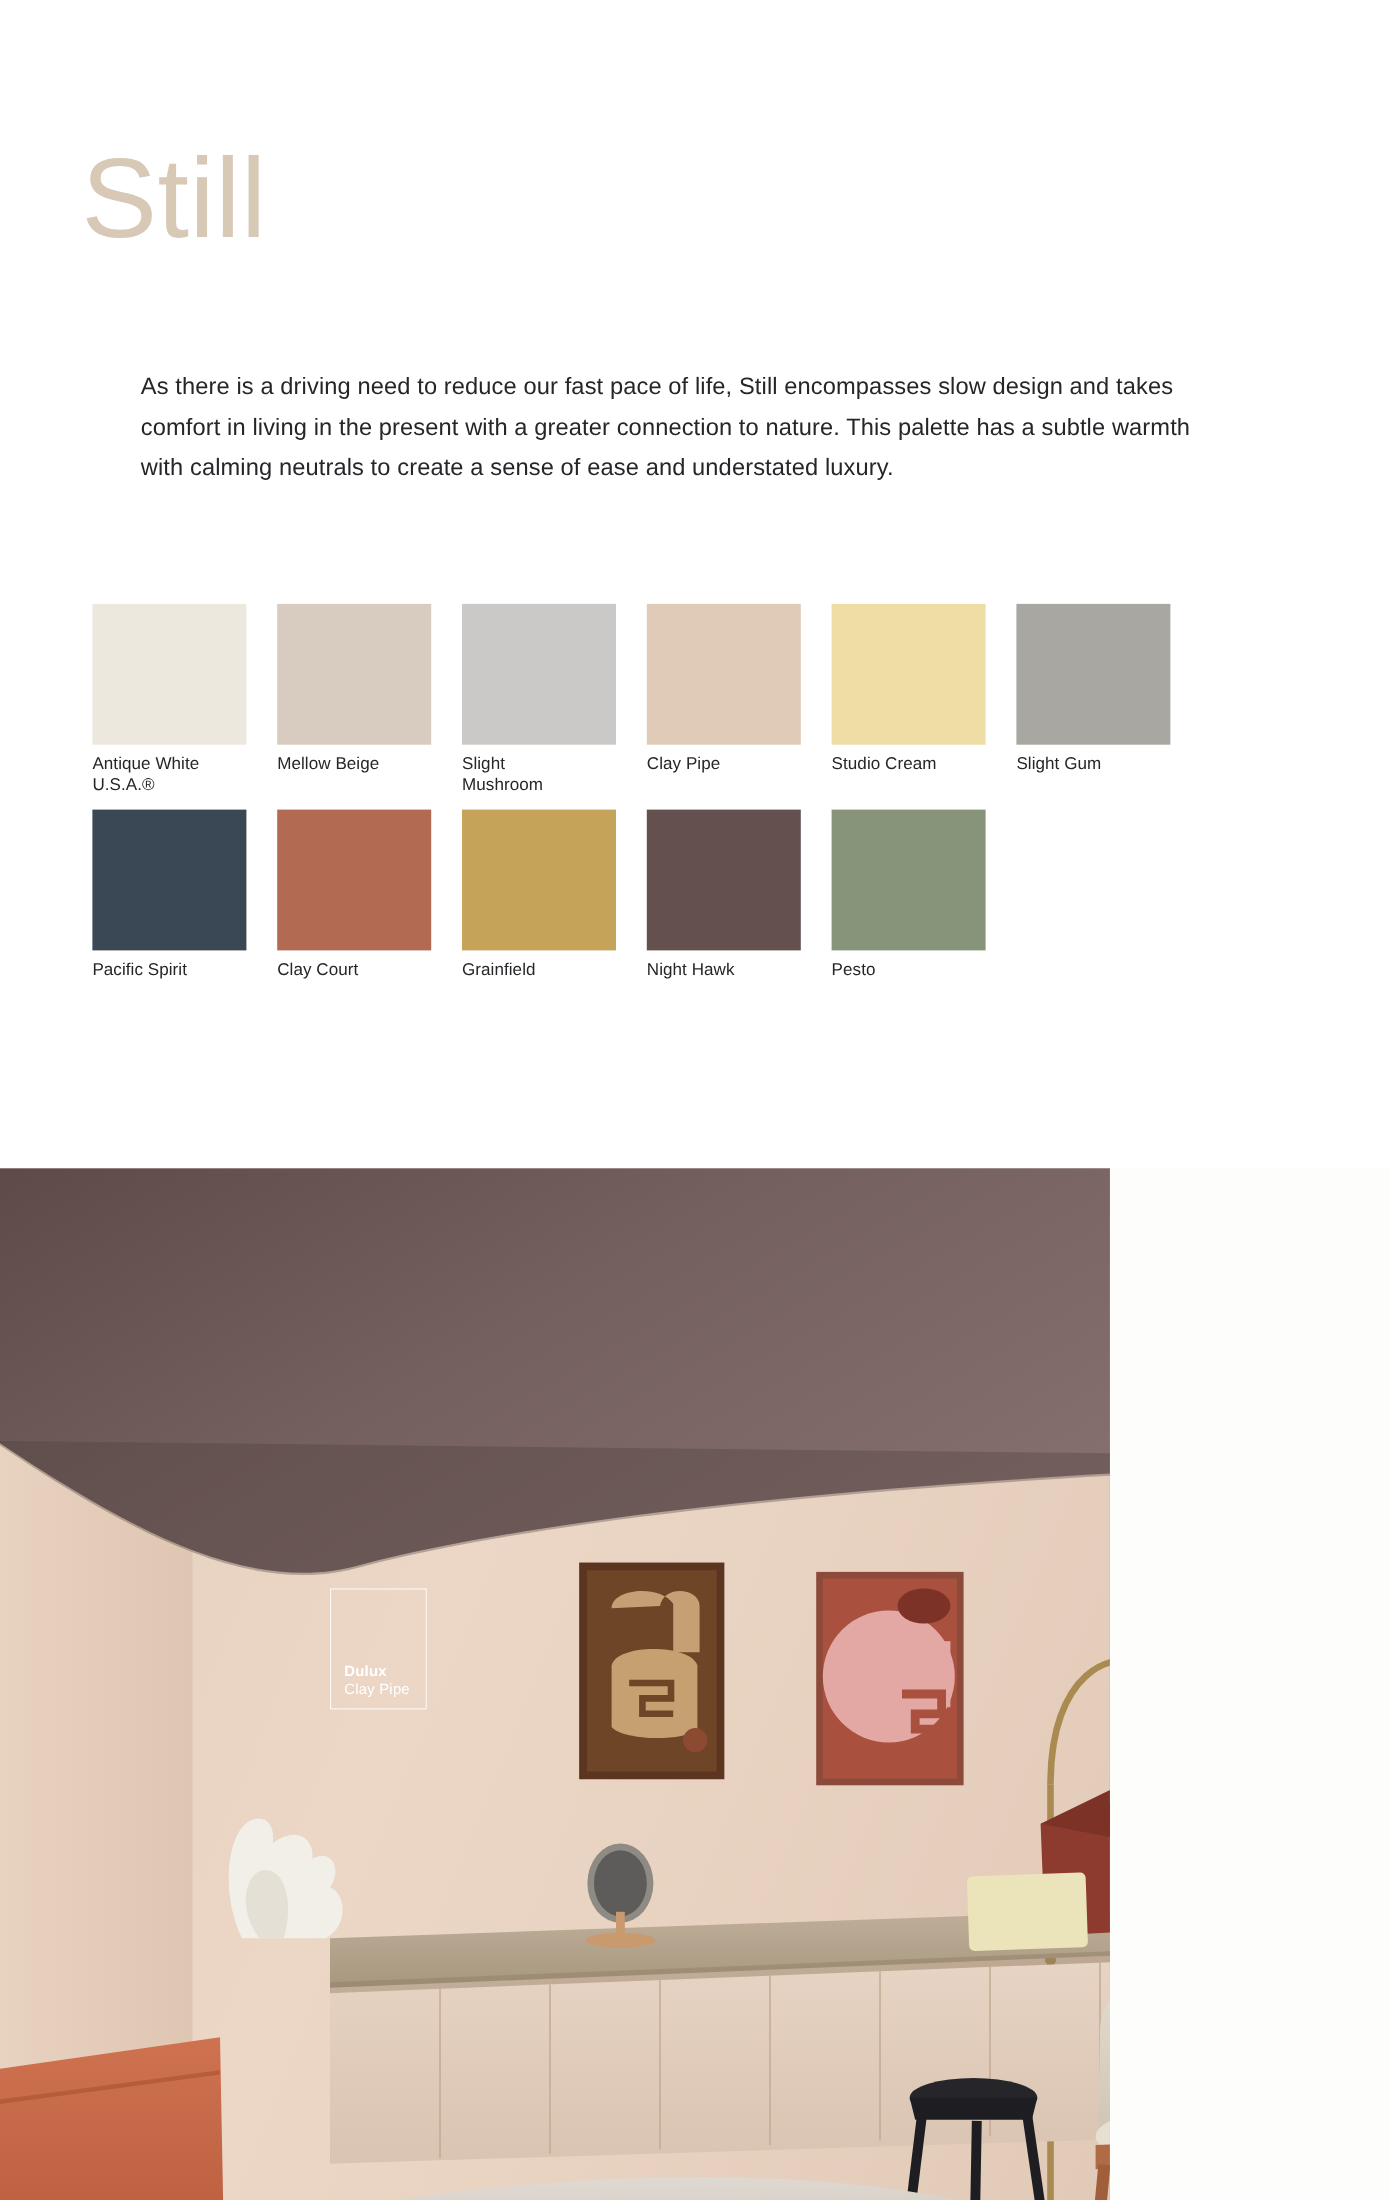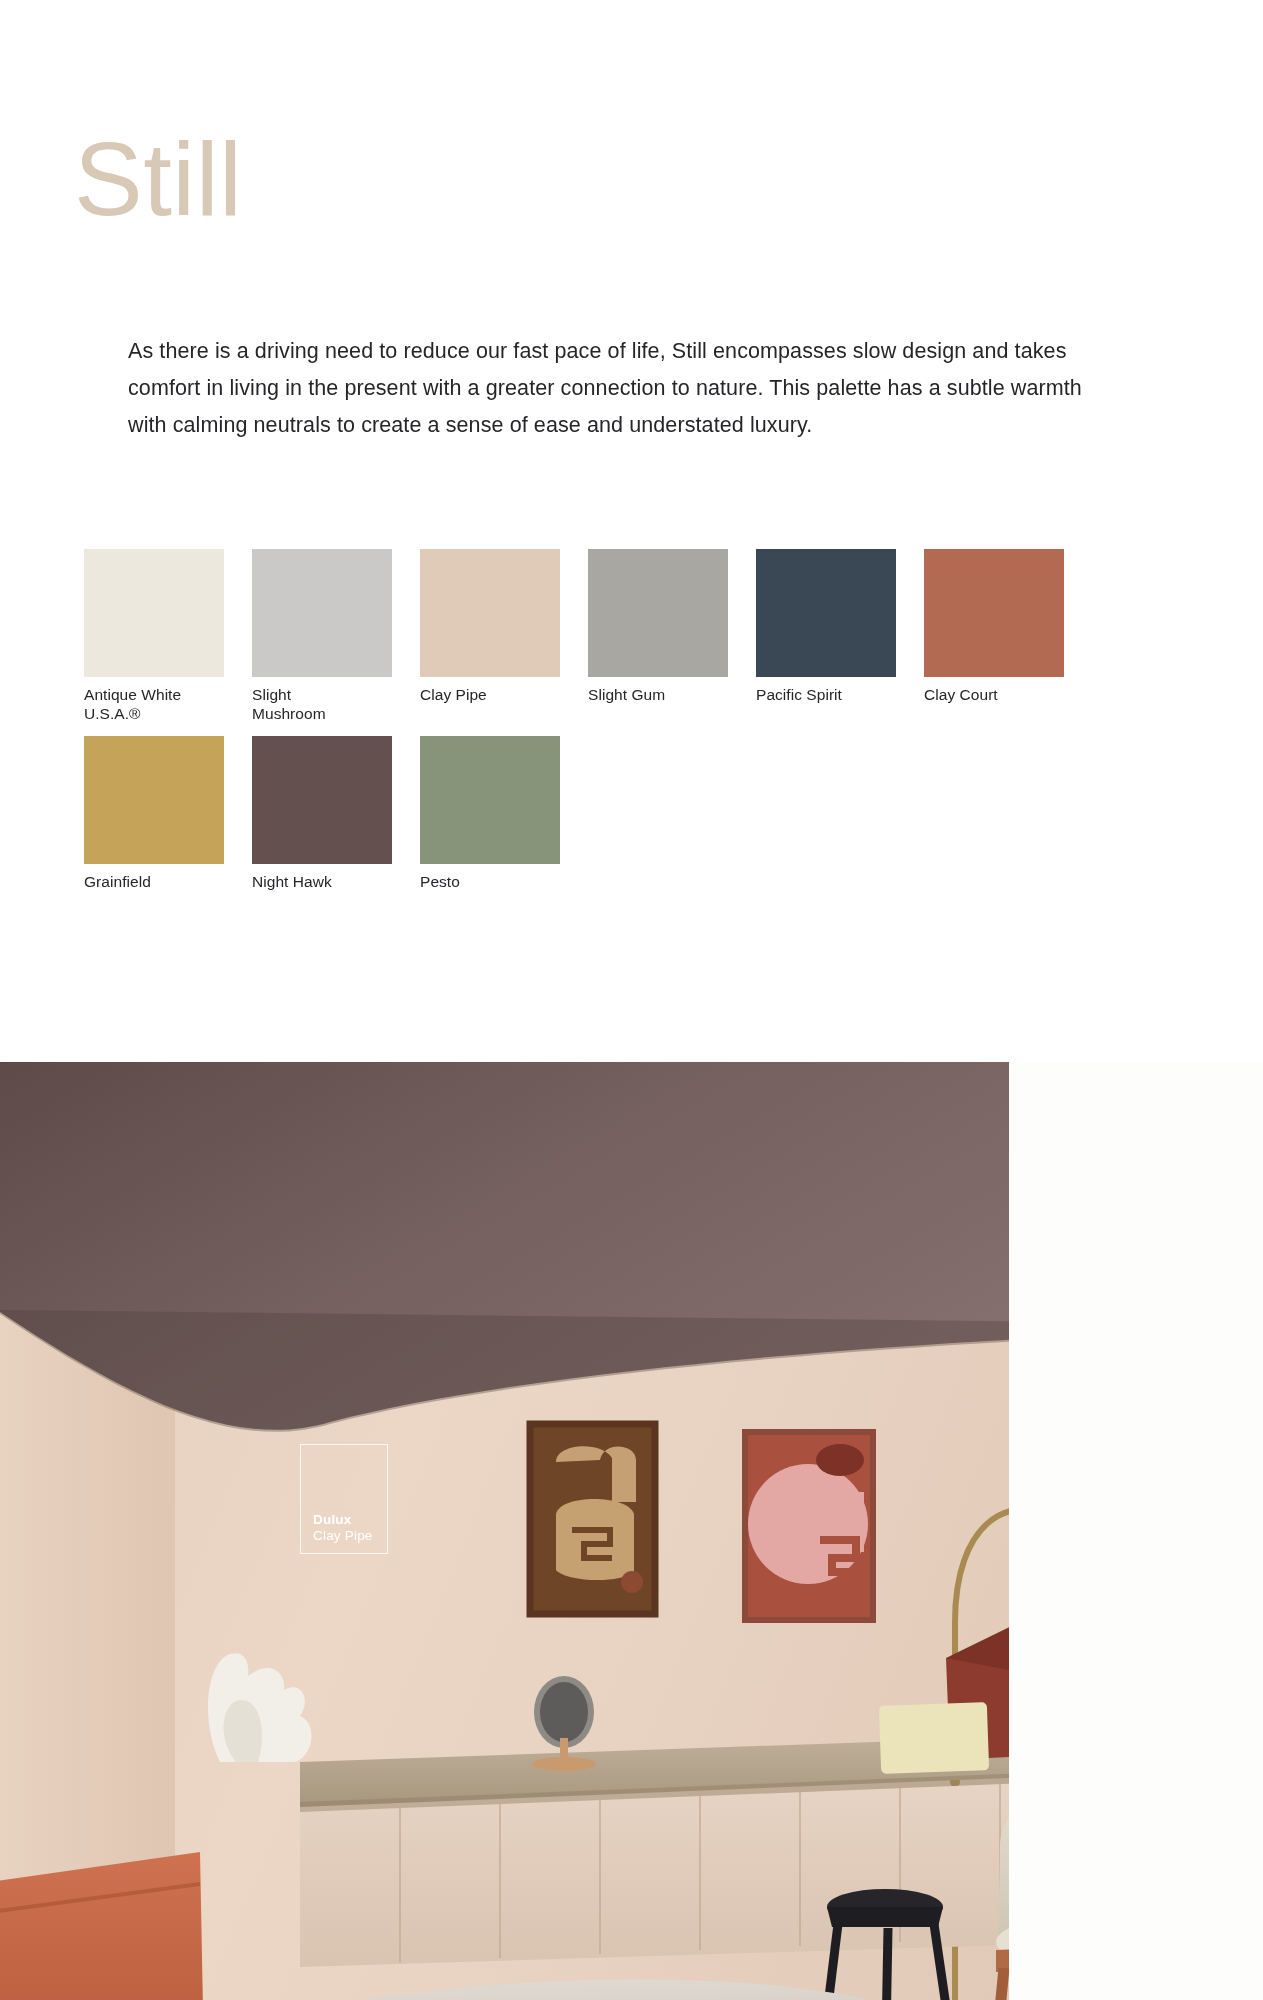--- a/index.html
+++ b/index.html
@@ -151,33 +151,41 @@
     <p class="intro-paragraph">As there is a driving need to reduce our fast pace of life, Still encompasses slow design and takes comfort in living in the present with a greater connection to nature. This palette has a subtle warmth with calming neutrals to create a sense of ease and understated luxury.</p>
 
     <div class="swatch-grid">
 
       <div class="swatch-cell">
         <span class="swatch-chip" style="background-color: rgb(236, 232, 221);"></span>
         <div class="swatch-label">Antique White
 U.S.A.®</div>
       </div>
 
+      <div class="swatch-cell">
+        <span class="swatch-chip" style="background-color: rgb(216, 203, 192);"></span>
+        <div class="swatch-label">Mellow Beige</div>
+      </div>
 
       <div class="swatch-cell">
         <span class="swatch-chip" style="background-color: rgb(203, 201, 199);"></span>
         <div class="swatch-label">Slight
 Mushroom</div>
       </div>
 
 
       <div class="swatch-cell">
         <span class="swatch-chip" style="background-color: rgb(224, 202, 184);"></span>
         <div class="swatch-label">Clay Pipe</div>
       </div>
 
+      <div class="swatch-cell">
+        <span class="swatch-chip" style="background-color: rgb(238, 221, 164);"></span>
+        <div class="swatch-label">Studio Cream</div>
+      </div>
 
       <div class="swatch-cell">
         <span class="swatch-chip" style="background-color: rgb(168, 167, 162);"></span>
         <div class="swatch-label">Slight Gum</div>
       </div>
 
       <div class="swatch-cell">
         <span class="swatch-chip" style="background-color: rgb(58, 71, 85);"></span>
         <div class="swatch-label">Pacific Spirit</div>
       </div>

